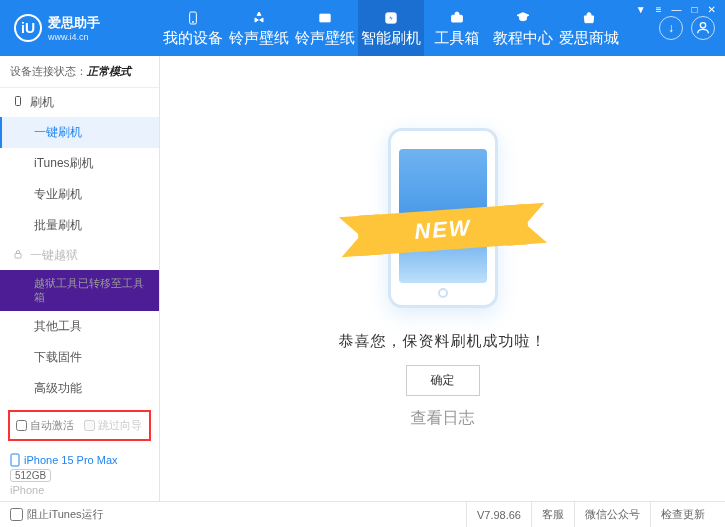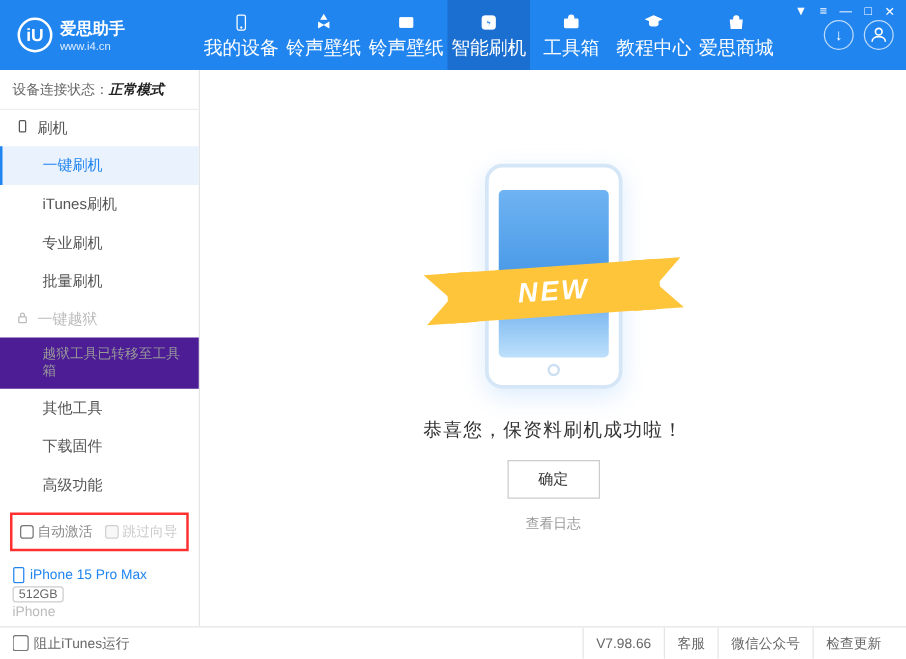--- a/index.html
+++ b/index.html
@@ -45,21 +45,21 @@
 .phone-illust { position: relative; width: 130px; height: 180px; }
 .phone-body { width: 110px; height: 180px; background: #fff; border: 3px solid #d5e6f7; border-radius: 14px; margin: 0 auto; position: relative; box-shadow: 0 6px 20px rgba(33,133,240,0.15); }
 .phone-screen { position: absolute; top: 18px; left: 8px; right: 8px; bottom: 22px; background: linear-gradient(180deg,#6fb3f2,#4a9ae8,#bde0fb); border-radius: 4px; }
 .phone-home { position: absolute; bottom: 7px; left: 50%; transform: translateX(-50%); width: 10px; height: 10px; border: 2px solid #cde0f3; border-radius: 50%; }
 .new-banner { position: absolute; top: 82px; left: -20px; right: -20px; height: 40px; background: #ffc53a; transform: rotate(-4deg); display: flex; align-items: center; justify-content: center; color: #fff; font-weight: 900; font-size: 22px; letter-spacing: 2px; font-style: italic; }
 .new-banner::before, .new-banner::after { content: ""; position: absolute; top: 0; width: 0; height: 0; border: 20px solid #ffc53a; }
 .new-banner::before { left: -18px; border-left-color: transparent; }
 .new-banner::after { right: -18px; border-right-color: transparent; }
 .success-text { margin-top: 24px; font-size: 15px; color: #333; letter-spacing: 1px; }
 .confirm-btn { margin-top: 14px; padding: 6px 24px; border: 1px solid #ccc; background: #fff; cursor: pointer; font-size: 12px; color: #333; }
-.log-link { margin-top: 12px; font-size: 11px; color: #999; cursor: pointer; }
+.log-link { margin-top: 12px; font-size: 16px; color: #999; cursor: pointer; }
 
 
 .footer { height: 26px; border-top: 1px solid #e5e5e5; display: flex; align-items: center; font-size: 11px; color: #666; padding: 0 10px; }
 .footer label { display: flex; align-items: center; gap: 4px; }
 .footer .spacer { flex: 1; }
 .footer .seg { padding: 0 10px; border-left: 1px solid #e5e5e5; height: 100%; display: flex; align-items: center; cursor: pointer; }
 .icon-svg { width: 16px; height: 16px; fill: currentColor; stroke: currentColor; }
 </style>
 </head>
 <body>

